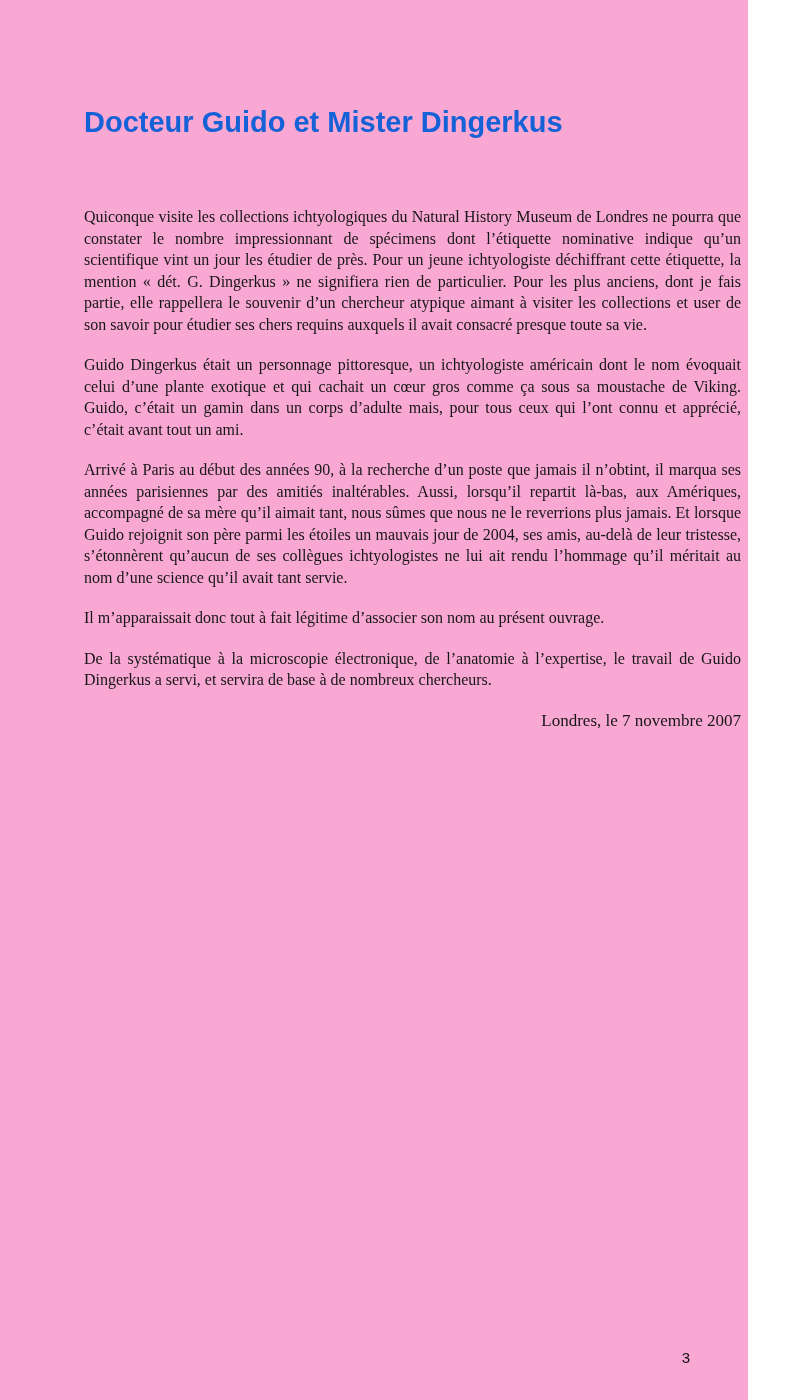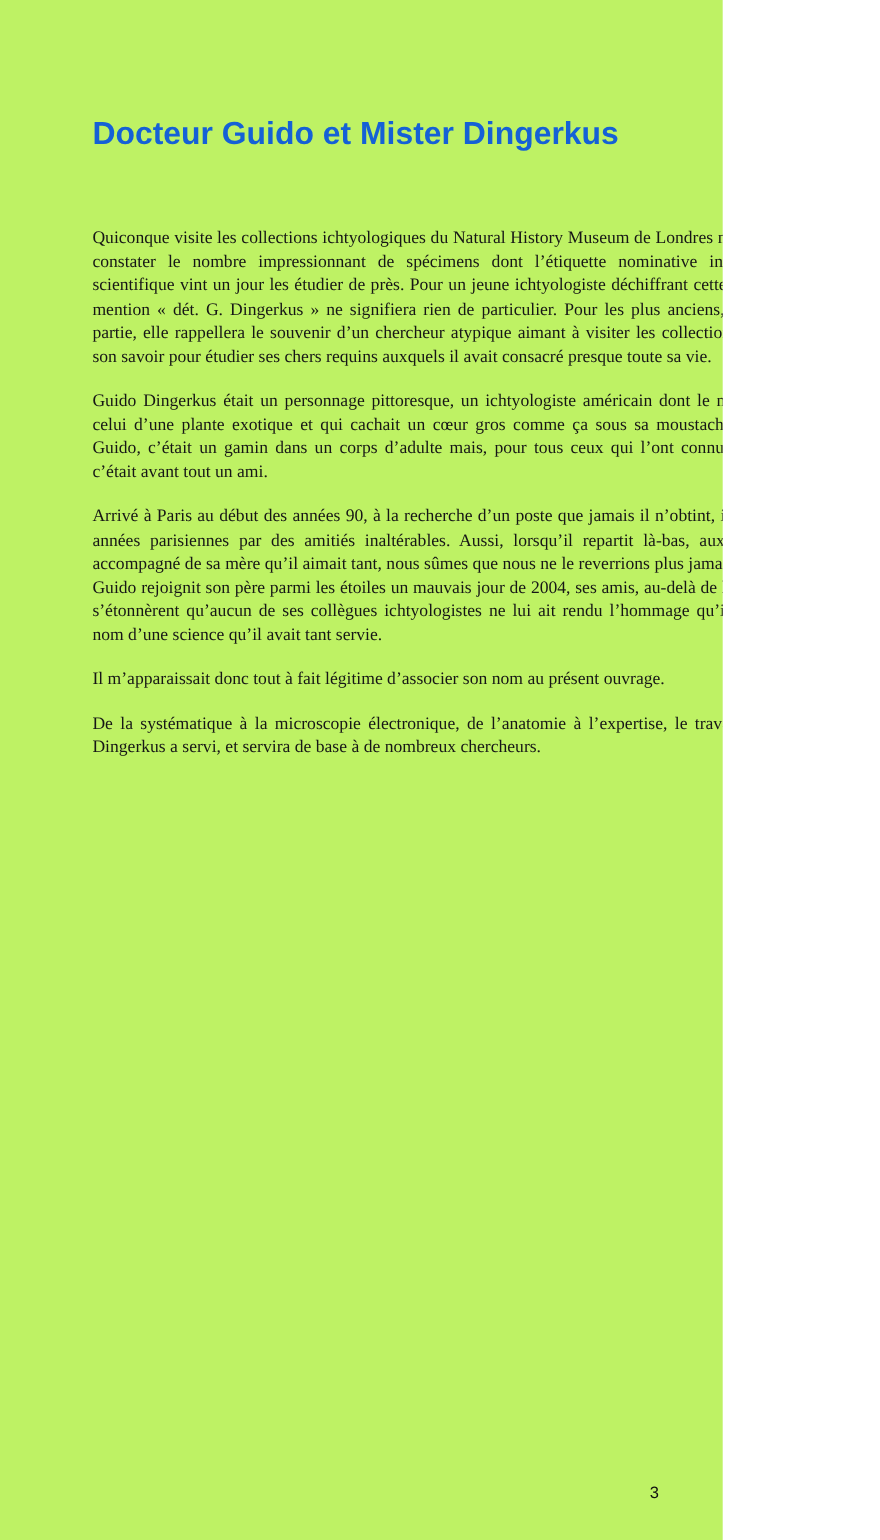--- a/index.html
+++ b/index.html
@@ -2,23 +2,23 @@
 <html lang="fr"><head>
 <meta charset="utf-8">
 <style>
   html, body {
     margin: 0;
     padding: 0;
     background: #ffffff;
   }
   .page {
     position: relative;
-    width: 657px;
+    width: 748px;
     height: 1400px;
-    background: #bef264;
+    background: #f9a8d4;
     overflow: hidden;
     font-family: "Liberation Serif", serif;
     color: #161616;
   }
   .page-title {
     position: absolute;
     left: 84px;
     top: 104px;
     width: 660px;
     margin: 0;
@@ -69,18 +69,19 @@
   <h1 class="page-title" style="color: rgb(21, 97, 214);">Docteur Guido et Mister Dingerkus</h1>
 
   <div class="body-text">
     <p>Quiconque visite les collections ichtyologiques du Natural History Museum de Londres ne pourra que constater le nombre impressionnant de spécimens dont l’étiquette nominative indique qu’un scientifique vint un jour les étudier de près. Pour un jeune ichtyologiste déchiffrant cette étiquette, la mention « dét. G. Dingerkus » ne signifiera rien de particulier. Pour les plus anciens, dont je fais partie, elle rappellera le souvenir d’un chercheur atypique aimant à visiter les collections et user de son savoir pour étudier ses chers requins auxquels il avait consacré presque toute sa vie.</p>
     <p>Guido Dingerkus était un personnage pittoresque, un ichtyologiste américain dont le nom évoquait celui d’une plante exotique et qui cachait un cœur gros comme ça sous sa moustache de Viking. Guido, c’était un gamin dans un corps d’adulte mais, pour tous ceux qui l’ont connu et apprécié, c’était avant tout un ami.</p>
     <p>Arrivé à Paris au début des années 90, à la recherche d’un poste que jamais il n’obtint, il marqua ses années parisiennes par des amitiés inaltérables. Aussi, lorsqu’il repartit là-bas, aux Amériques, accompagné de sa mère qu’il aimait tant, nous sûmes que nous ne le reverrions plus jamais. Et lorsque Guido rejoignit son père parmi les étoiles un mauvais jour de 2004, ses amis, au-delà de leur tristesse, s’étonnèrent qu’aucun de ses collègues ichtyologistes ne lui ait rendu l’hommage qu’il méritait au nom d’une science qu’il avait tant servie.</p>
     <p>Il m’apparaissait donc tout à fait légitime d’associer son nom au présent ouvrage.</p>
     <p>De la systématique à la microscopie électronique, de l’anatomie à l’expertise, le travail de Guido Dingerkus a servi, et servira de base à de nombreux chercheurs.</p>
 
     <div class="signature">
+      <div class="sig-place-date">Londres, le 7 novembre 2007</div>
     </div>
   </div>
 
   <div class="page-number">3</div>
 
 </div>
 
 </body></html>

